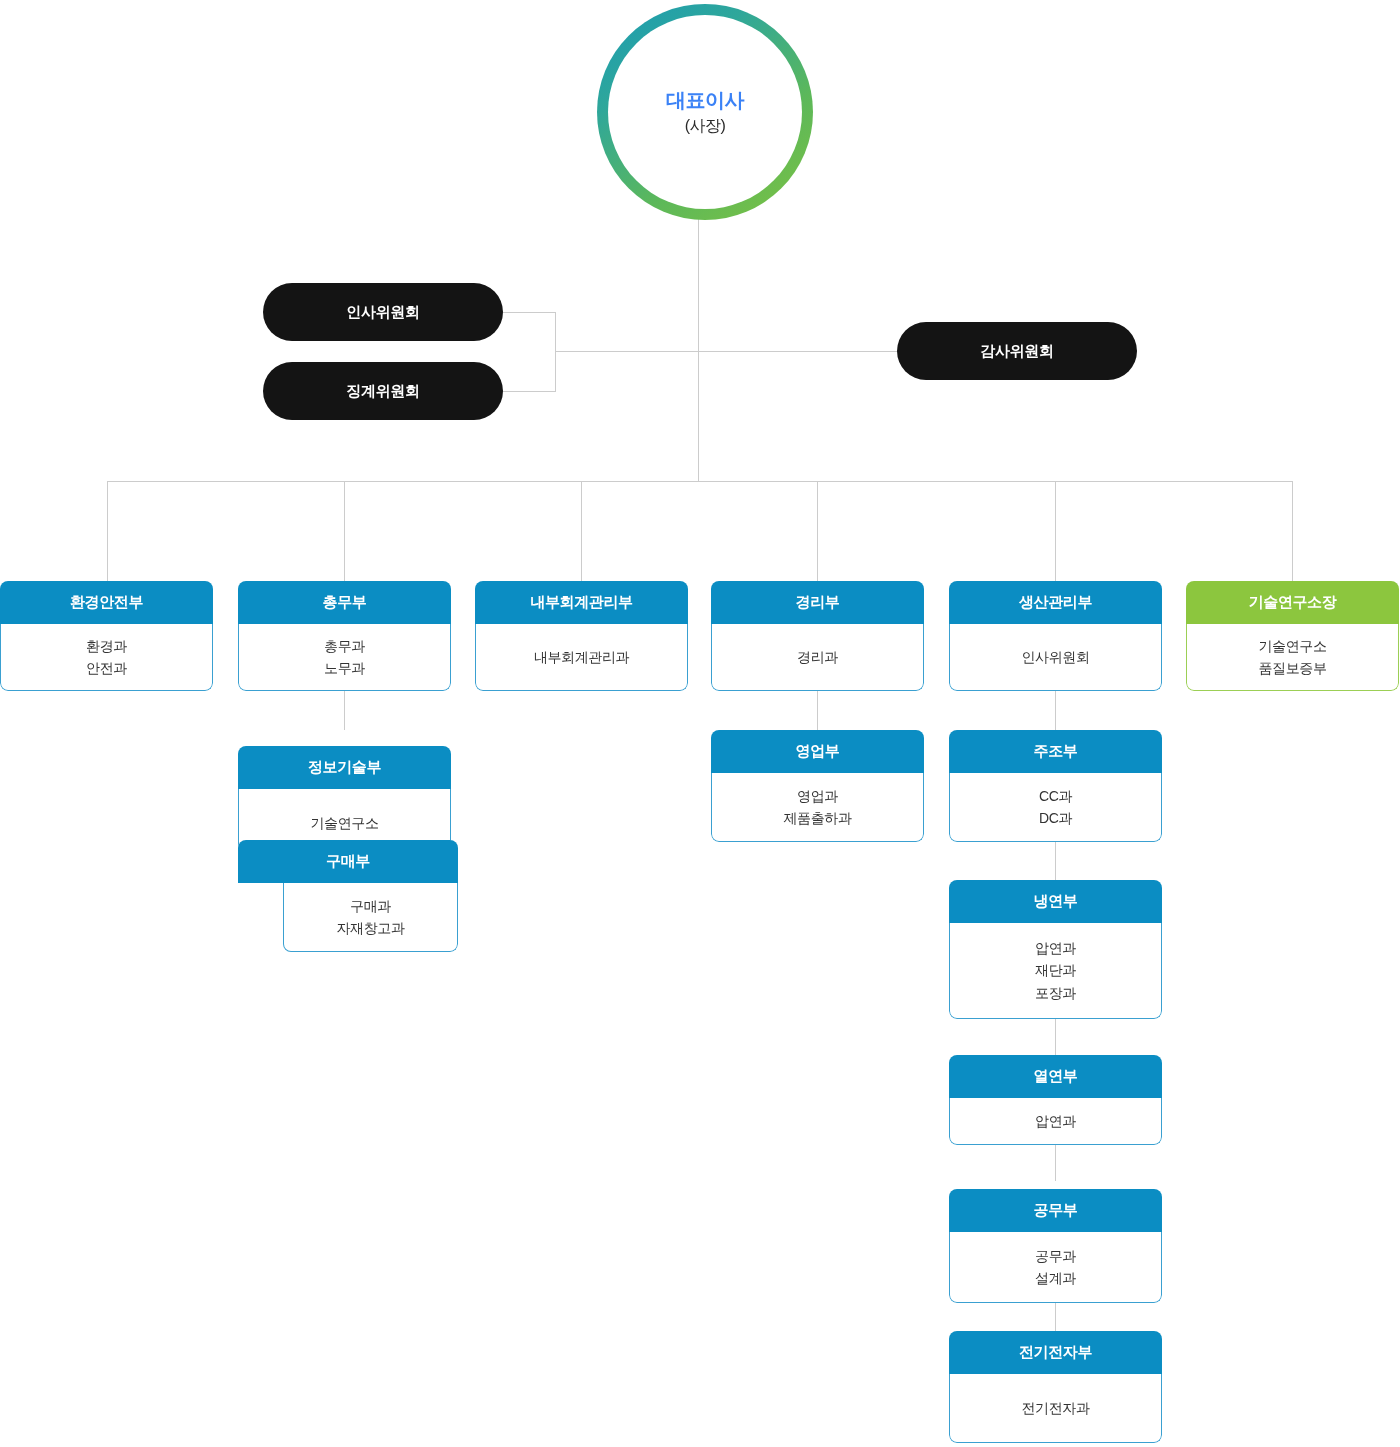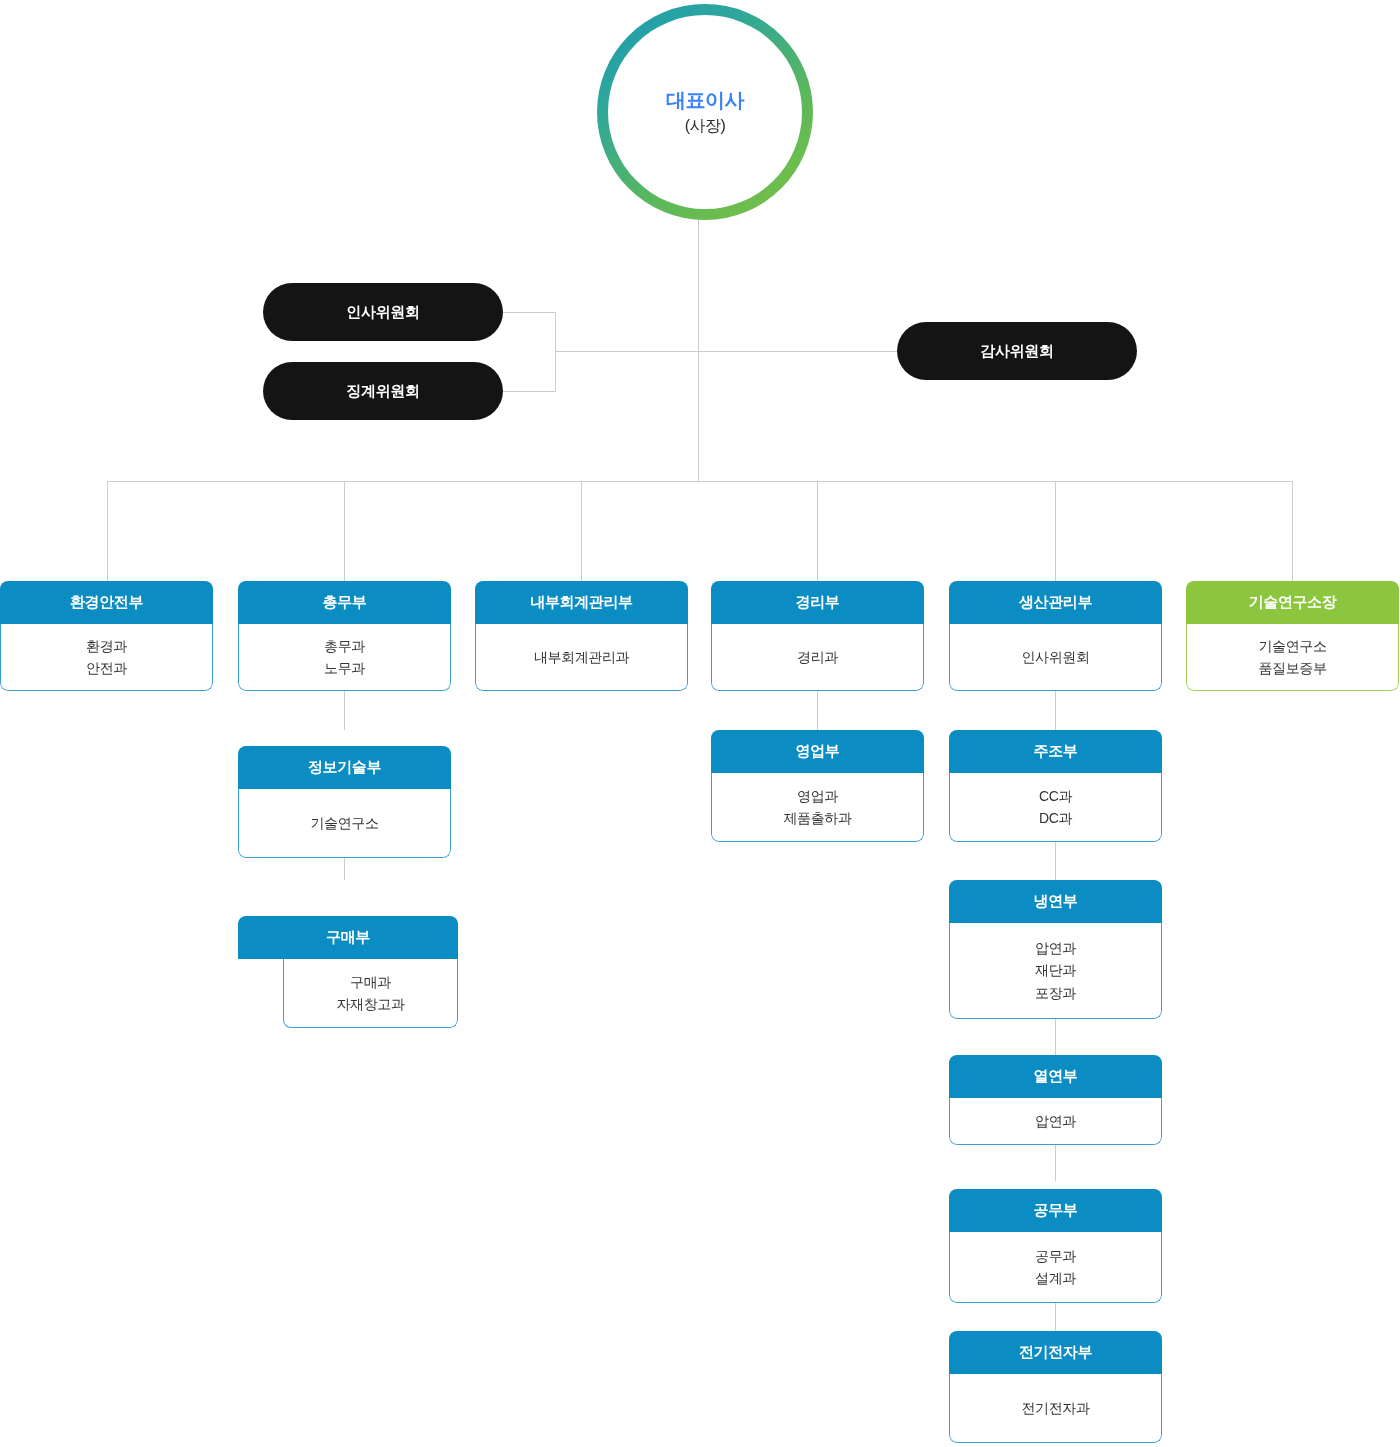--- a/index.html
+++ b/index.html
@@ -227,21 +227,21 @@
     </div>
   </div>
 
   <div class="card blue" style="left:238px; top:730px; width:213px;margin-top:16px;">
     <div class="hd">정보기술부</div>
     <div class="bd" style="height:69px;">
       <div class="ln">기술연구소</div>
     </div>
   </div>
 
-  <div class="card blue" style="left:238px; top:916px; width:220px;">
+  <div class="card blue" style="left:238px; top:840px; width:220px;">
     <div class="hd">구매부</div>
     <div class="bd" style="height:69px;margin-left:45px;">
       <div class="ln">구매과</div>
       <div class="ln">자재창고과</div>
     </div>
   </div>
 
   <div class="card blue" style="left:711px; top:730px; width:213px;">
     <div class="hd">영업부</div>
     <div class="bd" style="height:69px;">

